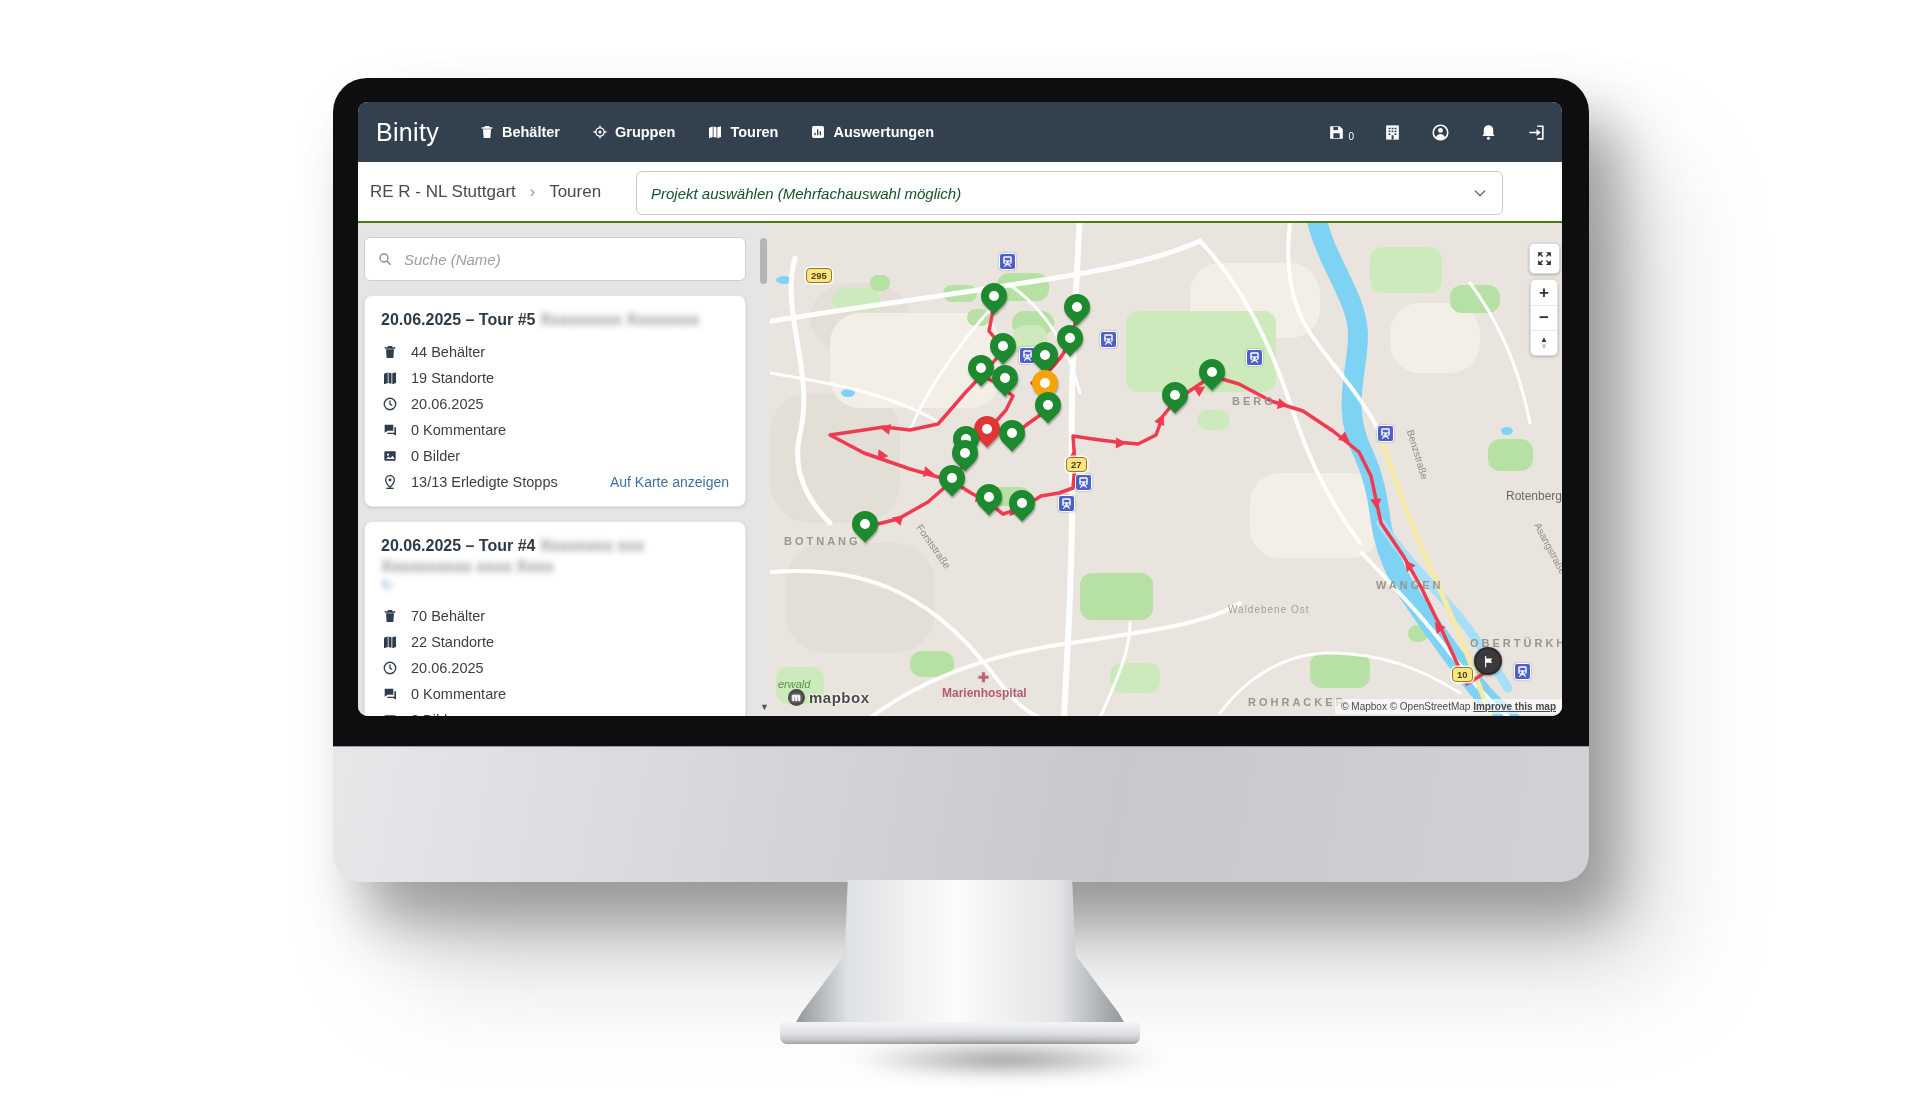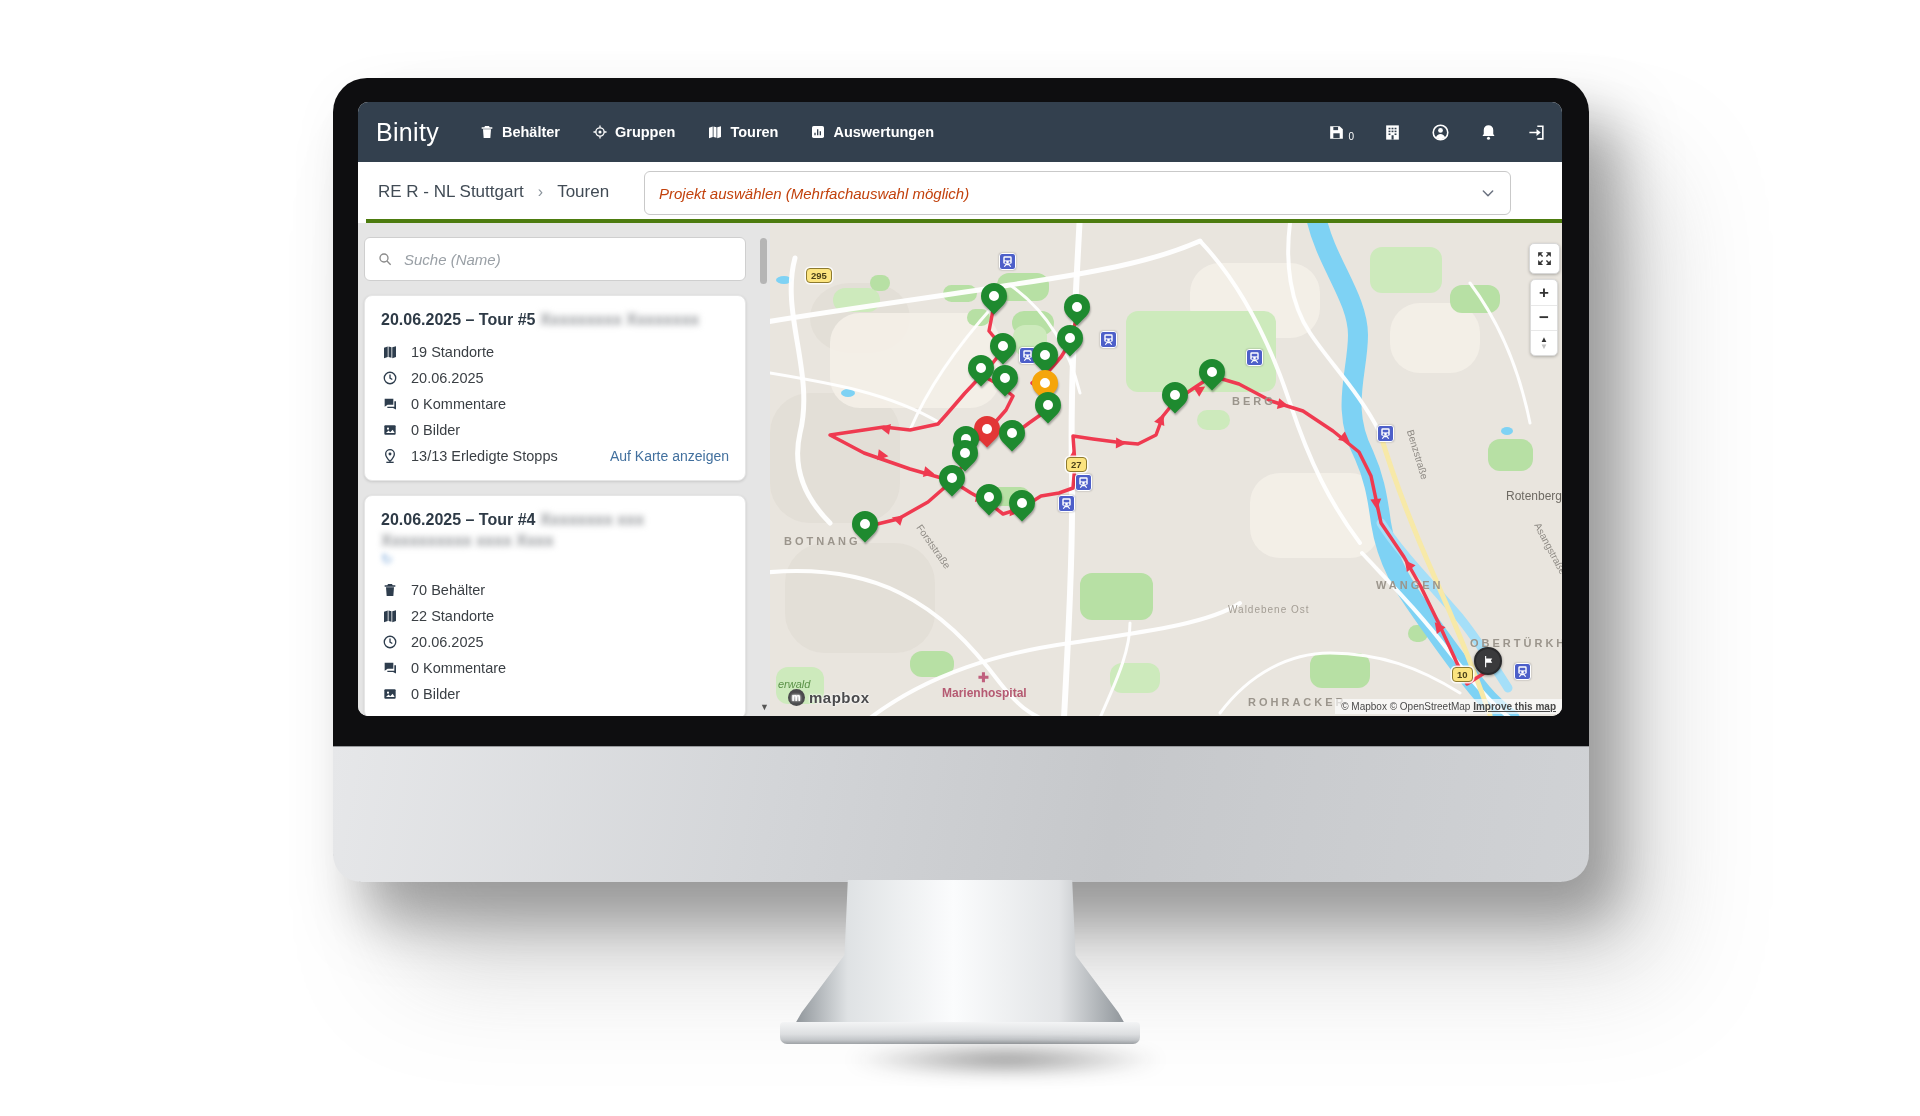--- a/index.html
+++ b/index.html
@@ -30,28 +30,28 @@
     align-items:center;color:#fff;padding:0 16px 0 18px;}
   .brand{font-size:25px;font-weight:normal;letter-spacing:.3px;margin-right:40px;}
   .nav-items{display:flex;align-items:center;gap:32px;flex:1;}
   .nav-item{display:flex;align-items:center;gap:7px;font-size:14.5px;font-weight:bold;cursor:pointer;}
   .nav-item svg{display:block;}
   .nav-right{display:flex;align-items:center;gap:29px;}
   .nav-right .nico{display:flex;align-items:flex-end;cursor:pointer;}
   .nico .badge{font-size:10px;margin-left:2px;line-height:10px;}
 
   
-  .header2{position:absolute;left:8px;top:60px;width:100%;height:61px;background:#fff;
-    border-bottom:4px solid #4d7c0f;}
+  .header2{position:absolute;left:0;top:60px;width:100%;height:61px;background:#fff;
+    border-bottom:2px solid #4d7c0f;}
   .crumbs{position:absolute;left:12px;top:0;height:60px;display:flex;align-items:center;gap:14px;
     font-size:17px;color:#414b55;}
   .crumb-sep{color:#8b949c;font-size:16px;}
   .proj-select{position:absolute;left:278px;top:9px;width:867px;height:44px;border:1px solid #c9c9c9;
     border-radius:6px;display:flex;align-items:center;padding:0 14px;cursor:pointer;background:#fff;}
-  .proj-select .ph{font-style:italic;color:#c2410c;font-size:15px;flex:1;}
+  .proj-select .ph{font-style:italic;color:#14532d;font-size:15px;flex:1;}
   .proj-select svg{color:#6b7280;}
 
   
   .content{position:absolute;left:0;top:121px;width:100%;height:493px;display:flex;}
   .sidebar{position:relative;width:412px;height:100%;background:#e5e5e5;padding:14px 22px 0 6px;overflow:hidden;}
   .searchbox{width:382px;height:44px;background:#fff;border:1px solid #cfcfcf;border-radius:6px;
     display:flex;align-items:center;padding:0 12px;gap:9px;color:#8a8a8a;}
   .searchbox input{border:none;outline:none;flex:1;font-size:15px;font-style:italic;color:#555;
     font-family:"Liberation Sans",sans-serif;background:transparent;}
   .searchbox input::placeholder{color:#9aa0a6;}
@@ -214,20 +214,28 @@
           <svg viewBox="0 0 24 24" width="16" height="16" fill="none" stroke="currentColor" stroke-width="2">
               <circle cx="10.5" cy="10.5" r="6"></circle>
               <path d="M15 15l5.5 5.5"></path>
             </svg>
           <input type="text" placeholder="Suche (Name)" style="">
         </div>
         <div id="tour-list">
             <div class="tour-card">
               <div class="card-title"><span>20.06.2025 – Tour #5 </span><span class="blur">Xxxxxxxxx Xxxxxxxx</span></div>
               <div class="stats">
+                <div class="stat-row">
+                  <span class="sicon">
+                    <svg viewBox="0 0 24 24" width="16" height="16" fill="currentColor">
+                      <path d="M9 3h6l1 2h4v2H4V5h4l1-2zm-3 5h12l-1 13H7L6 8z"></path>
+                    </svg>
+                  </span>
+                  <span>44 Behälter</span>
+                </div>
                 <div class="stat-row">
                   <span class="sicon">
                     <svg viewBox="0 0 24 24" width="16" height="16" fill="currentColor">
                       <path d="M3 5.5 8.6 3.6v16L3 21.5zM9.8 3.6l4.4 1.2v16l-4.4-1.2zM15.4 4.8 21 3.5v16l-5.6 2z"></path>
                     </svg>
                   </span>
                   <span>19 Standorte</span>
                 </div>
                 <div class="stat-row">
                   <span class="sicon">

